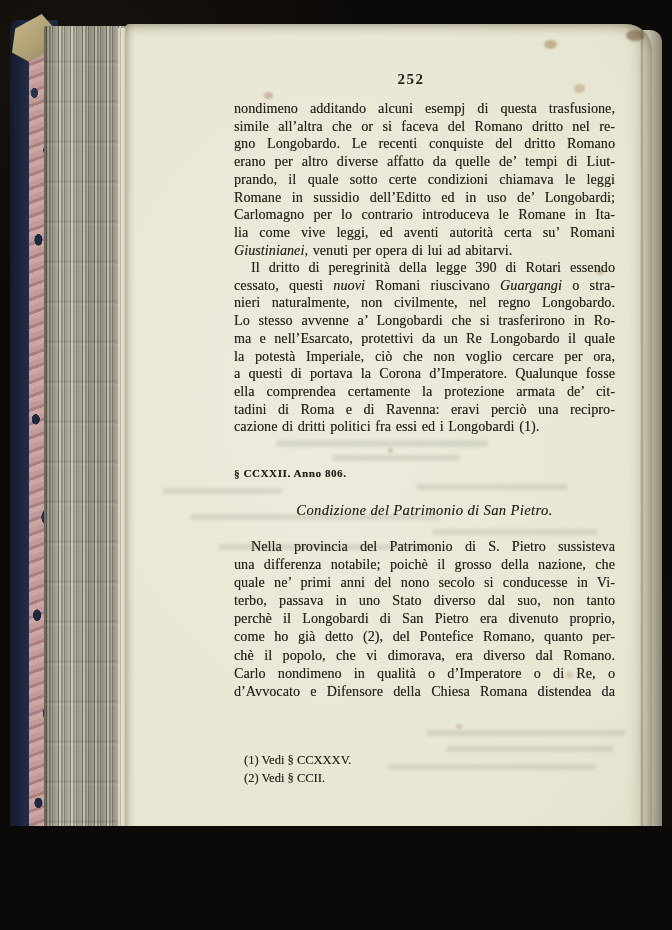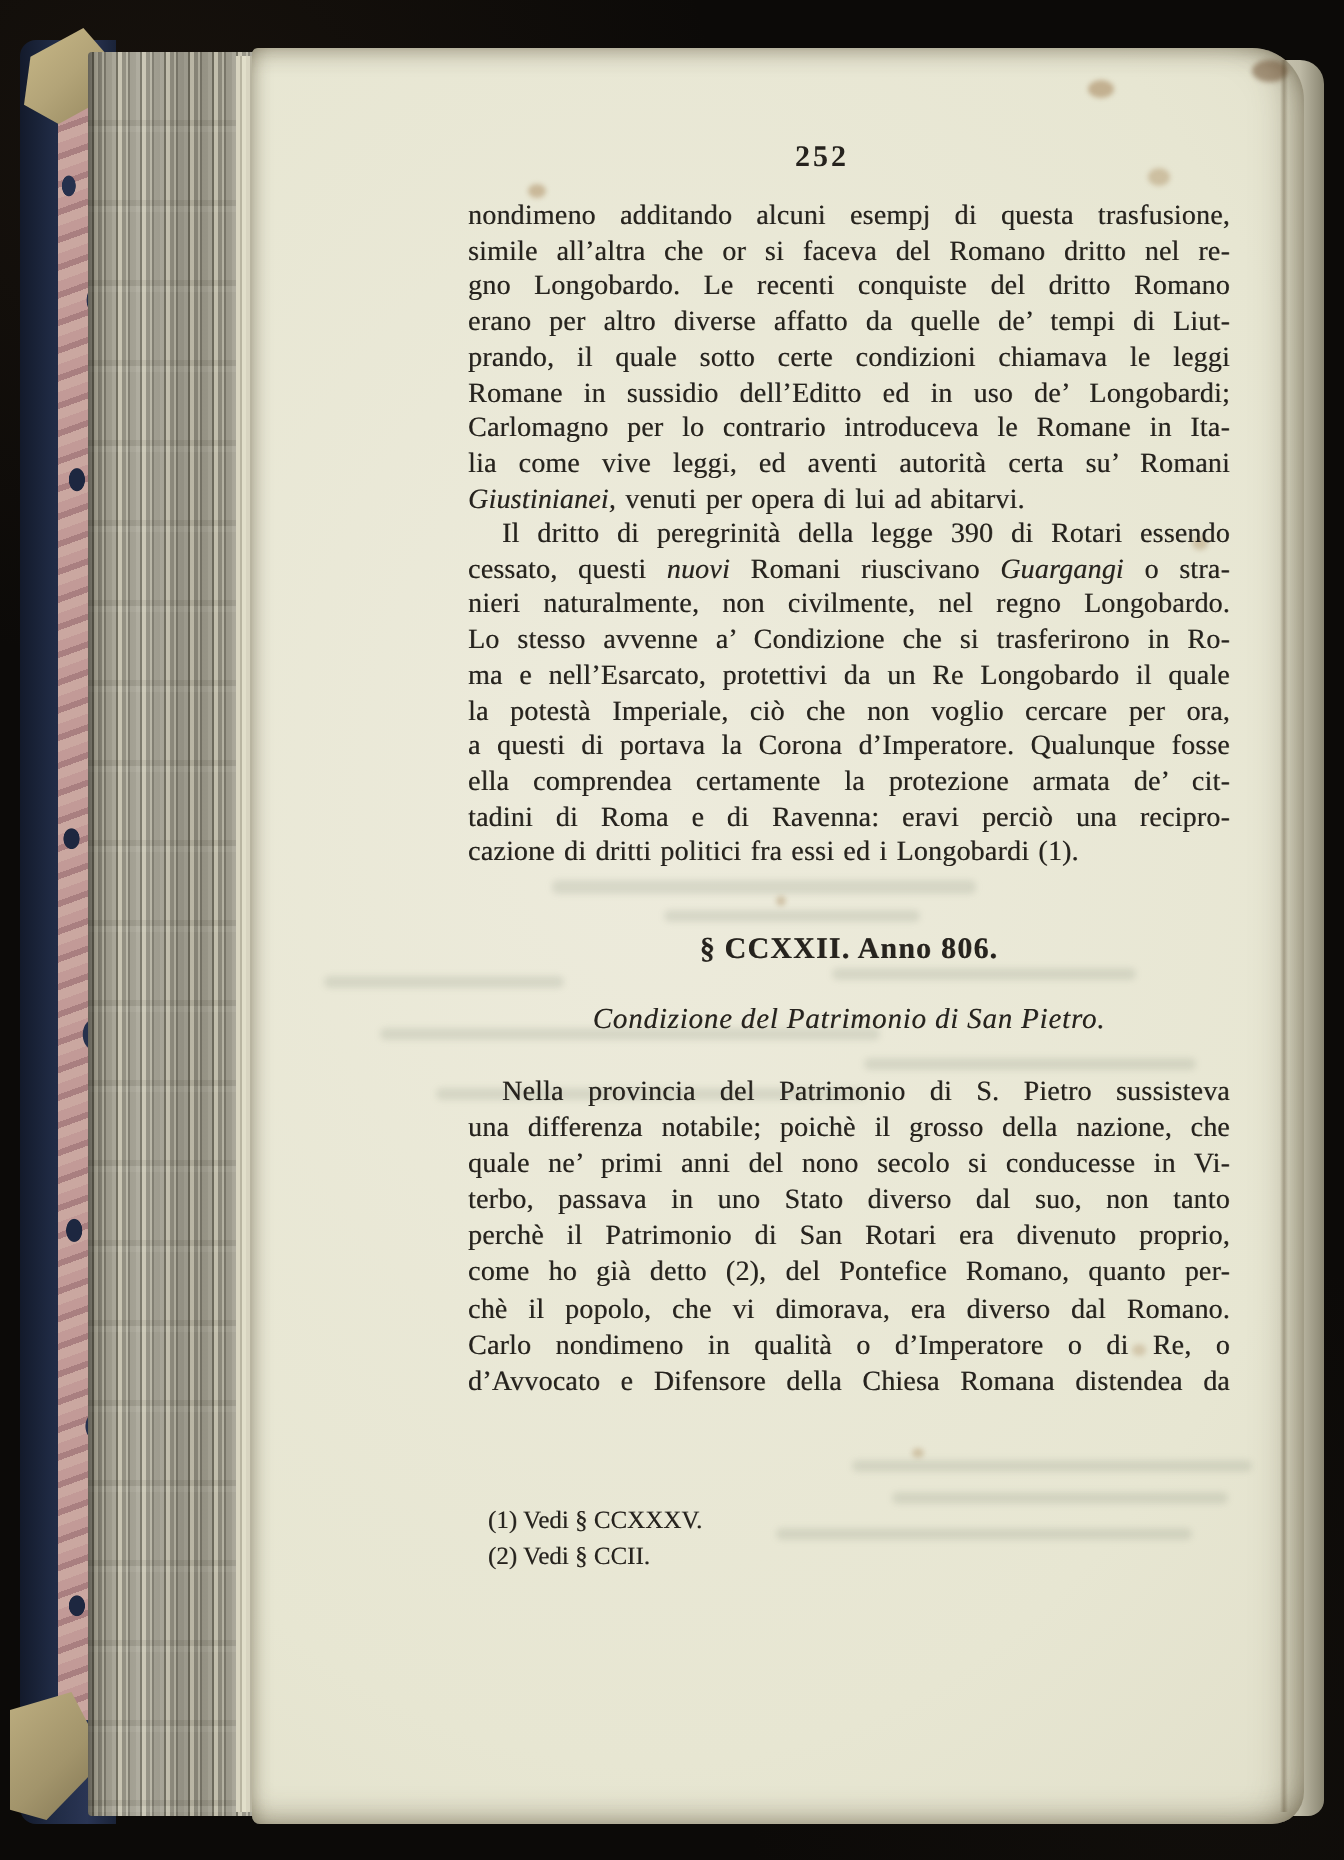--- a/index.html
+++ b/index.html
@@ -2,21 +2,21 @@
 <html style="--bg: #0c0a08; --page: #e7e6d2; --ink: #26231e; --cover: #202b45; --leather: #b3a478; --marble-pink: #c29a97; --marble-blue: #26314d; --edge-a: #a7a496; --edge-b: #6f6c5e; --edge-c: #c6c2b0;"><head>
 <meta charset="utf-8">
 <style>
   html,body{margin:0;padding:0;}
   body{
     width:672px;height:930px;
     background:var(--bg,#0c0a08);
     font-family:"Liberation Serif", serif;
     overflow:hidden;
   }
-  #scene{position:relative;width:672px;height:930px;overflow:hidden;
+  #scene{position:relative;width:672px;height:826px;overflow:hidden;
     background:
       radial-gradient(60% 40% at 12% 8%, rgba(90,65,40,.14), rgba(0,0,0,0) 70%),
       radial-gradient(50% 40% at 90% 95%, rgba(60,50,35,.10), rgba(0,0,0,0) 70%),
       var(--bg,#0c0a08);
   }
   
   .cover-left{
     position:absolute;left:10px;top:20px;width:48px;height:892px;
     background:linear-gradient(90deg,#131a2b 0%, var(--cover,#202b45) 35%, #2a3554 70%, #1a2338 100%);
     border-radius:8px 0 0 8px;
@@ -85,22 +85,22 @@
   }
   .textcol{left:108px;width:381px;font-size:14px;letter-spacing:.1px;word-spacing:1px;}
   .body1{top:76px;line-height:17.7px;}
   .body2{top:235px;line-height:17.7px;}
   .body3{top:514px;line-height:18.1px;}
   .line{text-align:justify;text-align-last:justify;white-space:nowrap;
     text-shadow:.25px 0 0 rgba(45,40,32,.55);}
   .line.nj{text-align:left;text-align-last:left;}
   .line.ind{padding-left:17px;}
   .heading{
-    left:108px;top:443px;width:381px;text-align:center;
-    font-size:15px;font-weight:600;letter-spacing:.6px;
+    left:108px;top:443px;width:381px;text-align:left;
+    font-size:11px;font-weight:600;letter-spacing:.6px;
     text-shadow:.25px 0 0 rgba(45,40,32,.55);
   }
   .subheading{
     left:108px;top:478px;width:381px;text-align:center;
     font-size:14.5px;font-style:italic;letter-spacing:.4px;
     text-shadow:.2px 0 0 rgba(45,40,32,.5);
   }
   .footnotes{left:118px;top:728px;width:360px;font-size:12.5px;line-height:17.8px;}
   .footnotes .line{text-shadow:.2px 0 0 rgba(45,40,32,.5);}
   
@@ -154,39 +154,39 @@
         <div class="line">Romane in sussidio dell’Editto ed in uso de’ Longobardi;</div>
         <div class="line">Carlomagno per lo contrario introduceva le Romane in Ita-</div>
         <div class="line">lia come vive leggi, ed aventi autorità certa su’ Romani</div>
         <div class="line nj"><i>Giustinianei,</i> venuti per opera di lui ad abitarvi.</div>
       </div>
 
     <div class="print textcol body2">
         <div class="line ind">Il dritto di peregrinità della legge 390 di Rotari essendo</div>
         <div class="line">cessato, questi <i>nuovi</i> Romani riuscivano <i>Guargangi</i> o stra-</div>
         <div class="line">nieri naturalmente, non civilmente, nel regno Longobardo.</div>
-        <div class="line">Lo stesso avvenne a’ Condizione che si trasferirono in Ro-</div>
+        <div class="line">Lo stesso avvenne a’ Longobardi che si trasferirono in Ro-</div>
         <div class="line">ma e nell’Esarcato, protettivi da un Re Longobardo il quale</div>
         <div class="line">la potestà Imperiale, ciò che non voglio cercare per ora,</div>
         <div class="line">a questi di portava la Corona d’Imperatore. Qualunque fosse</div>
         <div class="line">ella comprendea certamente la protezione armata de’ cit-</div>
         <div class="line">tadini di Roma e di Ravenna: eravi perciò una recipro-</div>
         <div class="line nj">cazione di dritti politici fra essi ed i Longobardi (1).</div>
       </div>
 
     <div class="print heading">§ CCXXII. Anno 806.</div>
 
     <div class="print subheading">Condizione del Patrimonio di San Pietro.</div>
 
     <div class="print textcol body3">
         <div class="line ind">Nella provincia del Patrimonio di S. Pietro sussisteva</div>
         <div class="line">una differenza notabile; poichè il grosso della nazione, che</div>
         <div class="line">quale ne’ primi anni del nono secolo si conducesse in Vi-</div>
         <div class="line">terbo, passava in uno Stato diverso dal suo, non tanto</div>
-        <div class="line">perchè il Patrimonio di San Rotari era divenuto proprio,</div>
+        <div class="line">perchè il Longobardi di San Pietro era divenuto proprio,</div>
         <div class="line">come ho già detto (2), del Pontefice Romano, quanto per-</div>
         <div class="line">chè il popolo, che vi dimorava, era diverso dal Romano.</div>
         <div class="line">Carlo nondimeno in qualità o d’Imperatore o di Re, o</div>
         <div class="line">d’Avvocato e Difensore della Chiesa Romana distendea da</div>
       </div>
 
     <div class="print footnotes">
         <div class="line nj">(1) Vedi § CCXXXV.</div>
         <div class="line nj">(2) Vedi § CCII.</div>
       </div>

